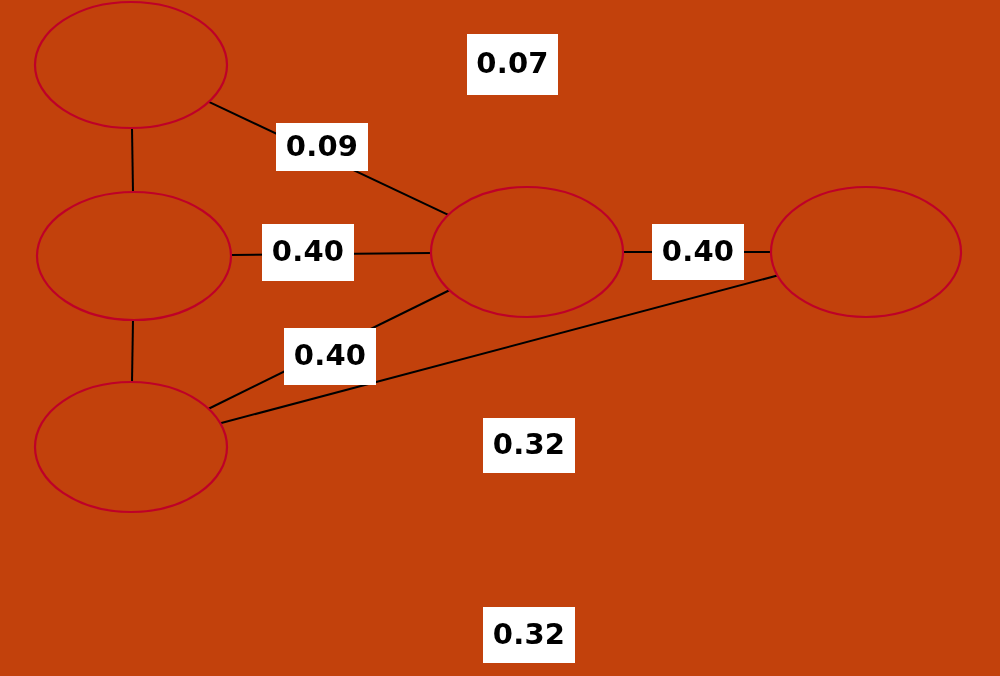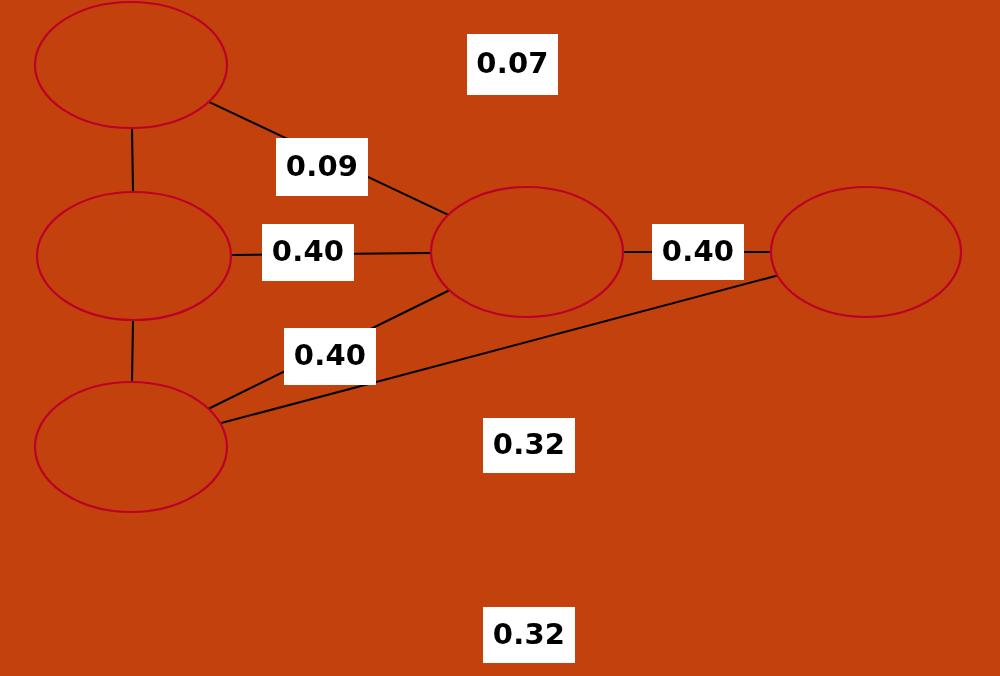--- a/index.html
+++ b/index.html
@@ -89,20 +89,20 @@
           <text x="527" y="252" class="node-text" fill="#000000"></text>
         </g>
         <g>
           <ellipse cx="866" cy="252" rx="95" ry="65" class="node-ellipse" stroke="#BE0028" fill="none"></ellipse>
           <text x="866" y="252" class="node-text" fill="#000000"></text>
         </g>
       </g>
   </svg>
   <div id="edge-labels-layer">
       <div class="edge-label" style="left: 467px; top: 34px; width: 91px; height: 61px; background: rgb(255, 255, 255); color: rgb(0, 0, 0);">0.07</div>
-      <div class="edge-label" style="left: 276px; top: 123px; width: 92px; height: 58px; background: rgb(255, 255, 255); color: rgb(0, 0, 0); margin-top: 15px;">0.09</div>
+      <div class="edge-label" style="left: 276px; top: 123px; width: 92px; height: 48px; background: rgb(255, 255, 255); color: rgb(0, 0, 0);">0.09</div>
       <div class="edge-label" style="left: 262px; top: 224px; width: 92px; height: 57px; background: rgb(255, 255, 255); color: rgb(0, 0, 0);">0.40</div>
       <div class="edge-label" style="left: 652px; top: 224px; width: 92px; height: 56px; background: rgb(255, 255, 255); color: rgb(0, 0, 0);">0.40</div>
       <div class="edge-label" style="left: 284px; top: 328px; width: 92px; height: 57px; background: rgb(255, 255, 255); color: rgb(0, 0, 0);">0.40</div>
       <div class="edge-label" style="left: 483px; top: 418px; width: 92px; height: 55px; background: rgb(255, 255, 255); color: rgb(0, 0, 0);">0.32</div>
       <div class="edge-label" style="left: 483px; top: 607px; width: 92px; height: 56px; background: rgb(255, 255, 255); color: rgb(0, 0, 0);">0.32</div>
     </div>
 </div>
 
 </body></html>

